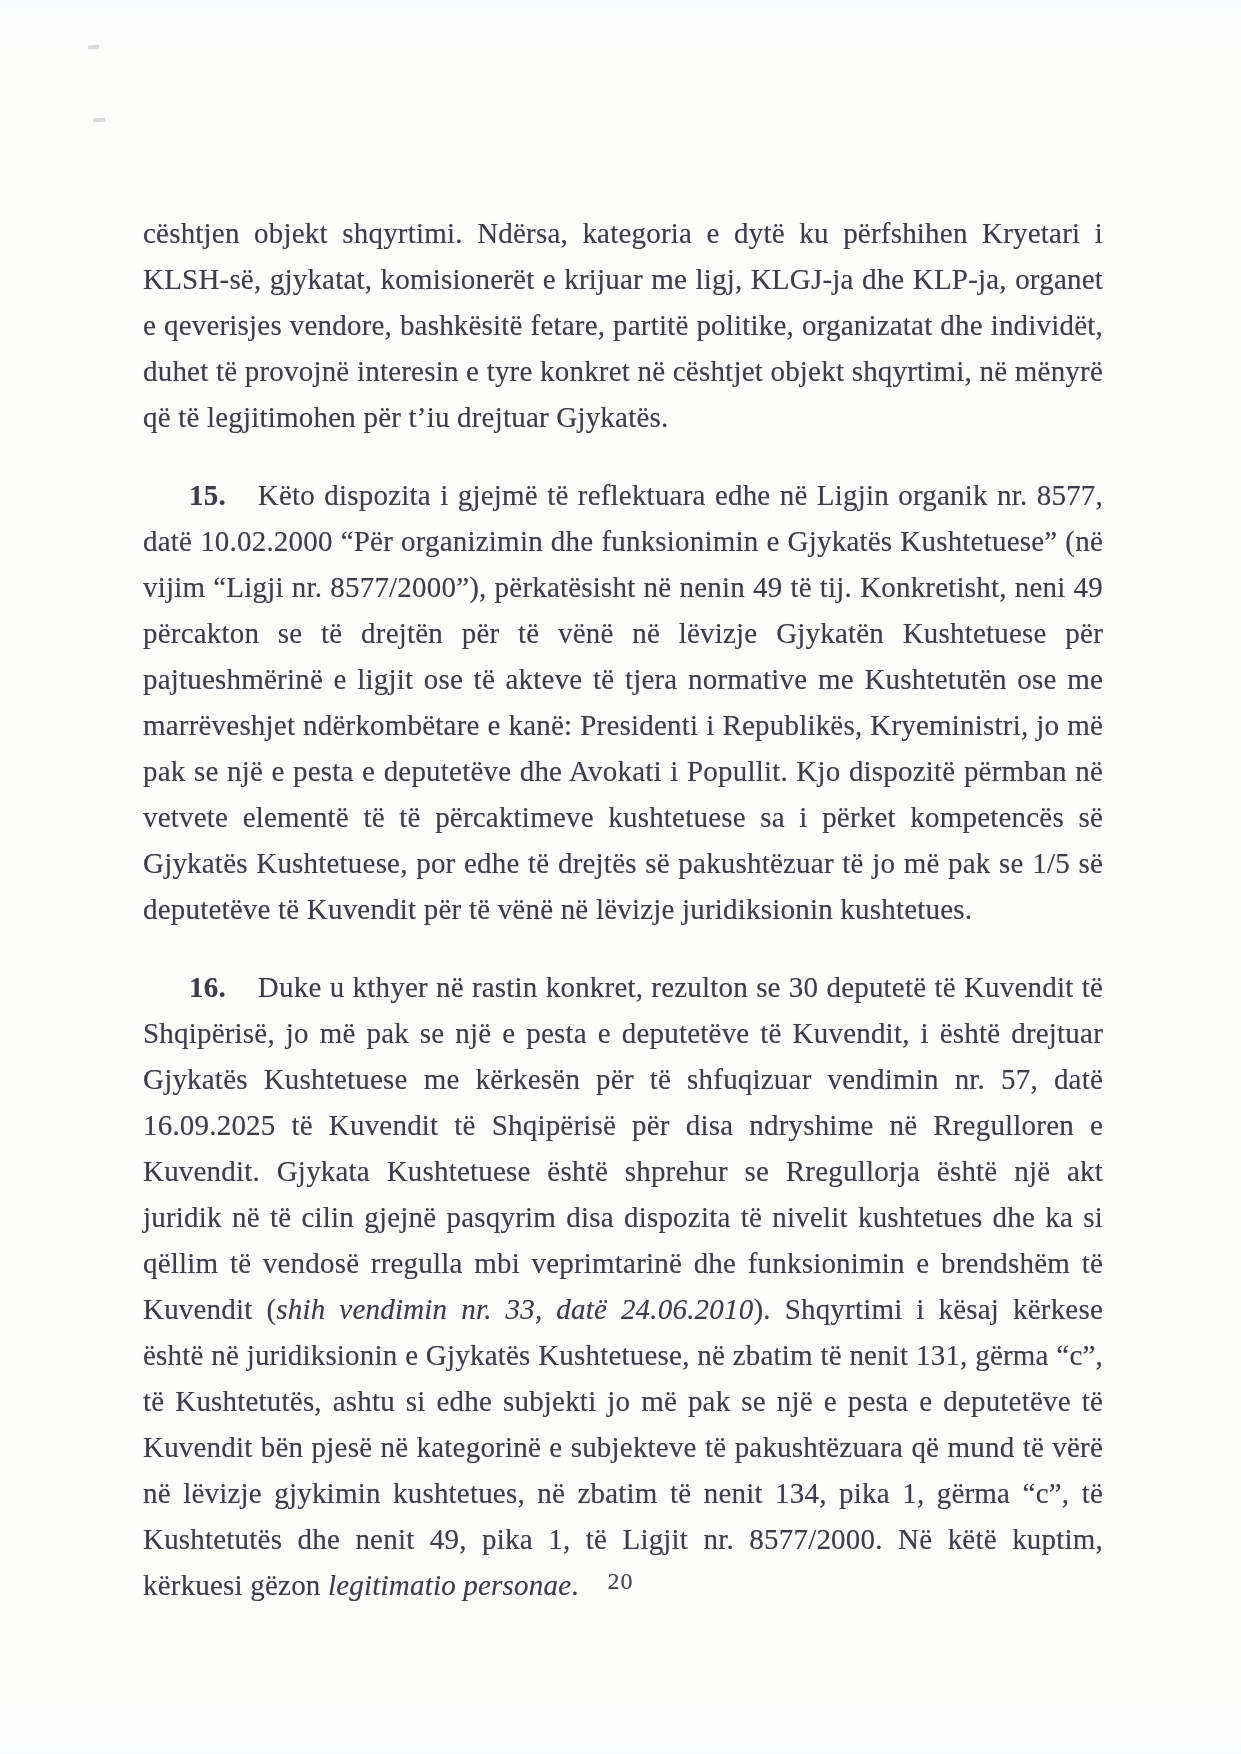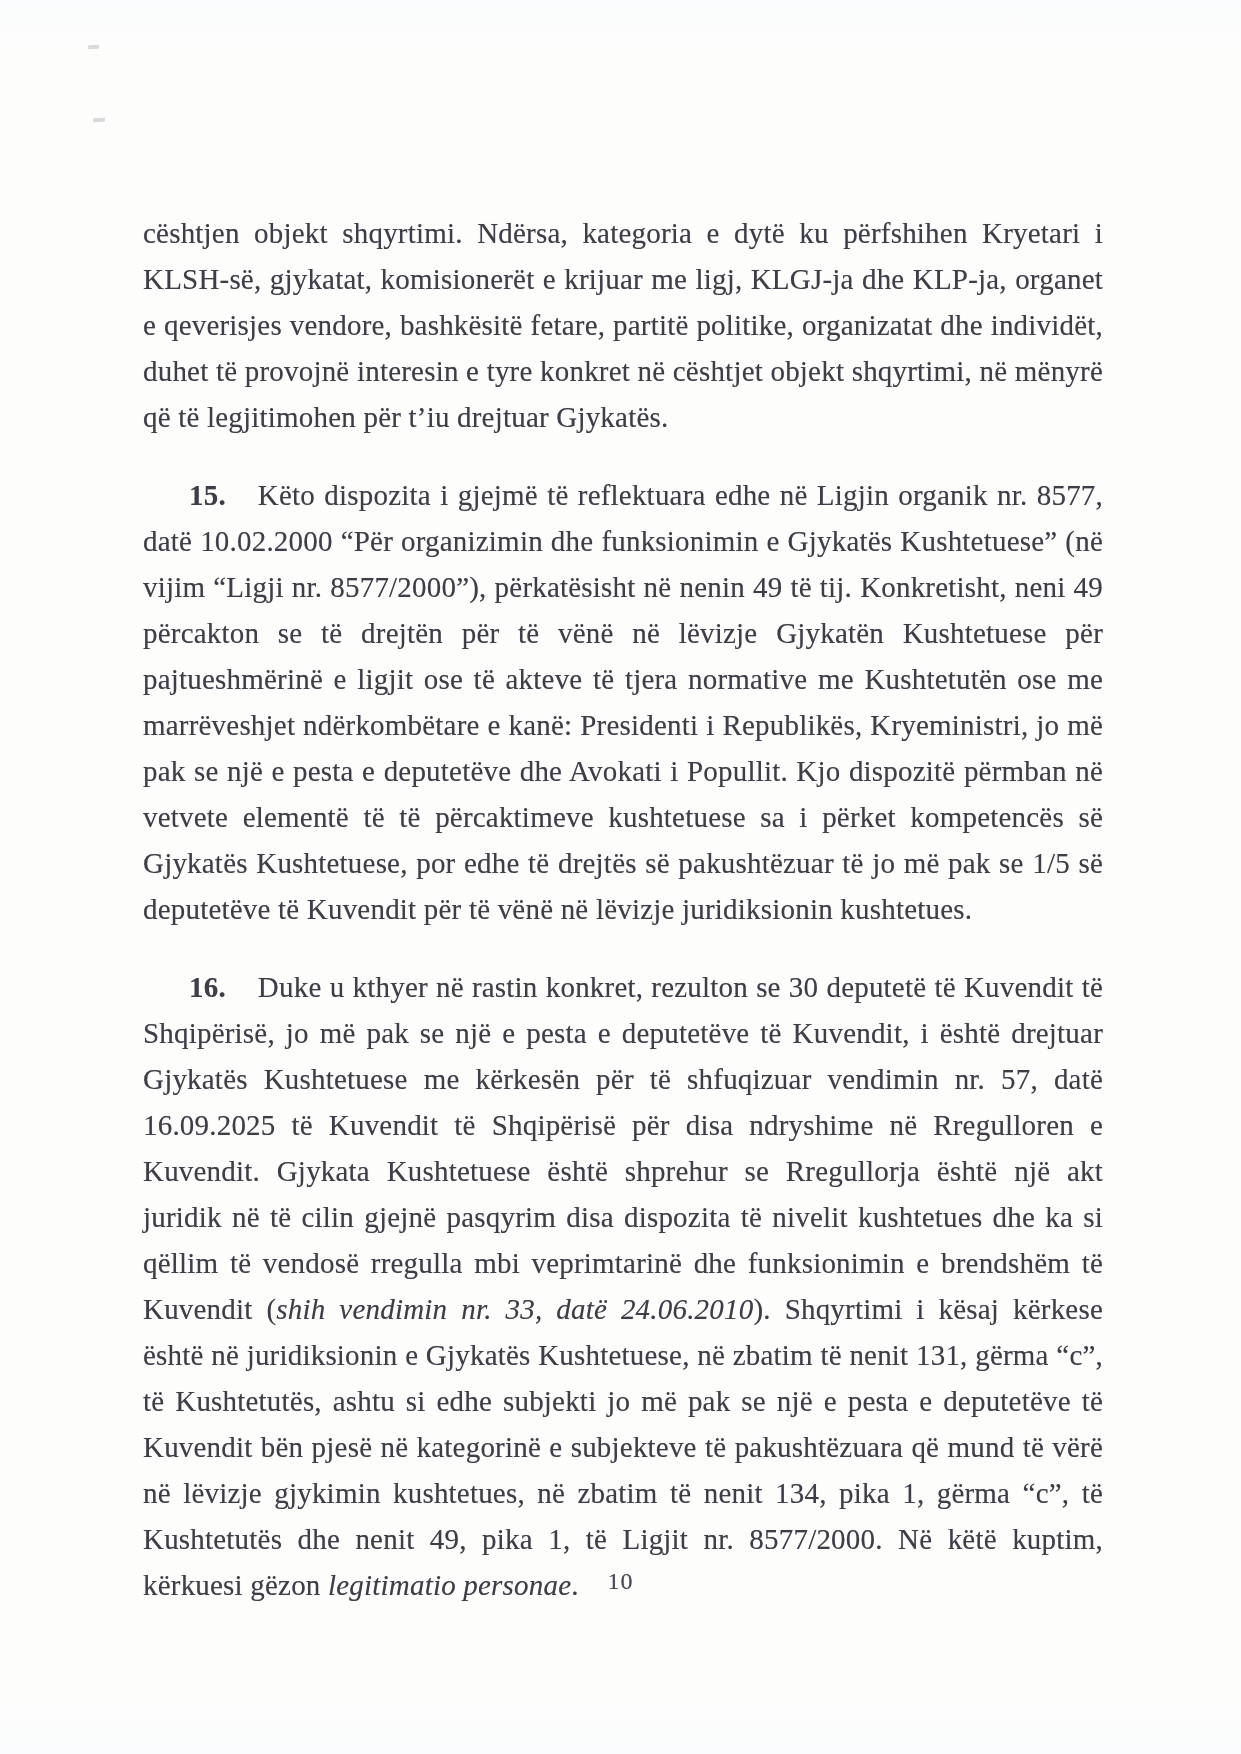--- a/index.html
+++ b/index.html
@@ -78,15 +78,15 @@
   <div class="artifact a1"></div>
   <div class="artifact a2"></div>
 
   <main class="text-block" id="doc-body" style="color: rgb(61, 62, 72);">
       <p class="para"><span class="run normal">cështjen objekt shqyrtimi. Ndërsa, kategoria e dytë ku përfshihen Kryetari i KLSH-së, gjykatat, komisionerët e krijuar me ligj, KLGJ-ja dhe KLP-ja, organet e qeverisjes vendore, bashkësitë fetare, partitë politike, organizatat dhe individët, duhet të provojnë interesin e tyre konkret në cështjet objekt shqyrtimi, në mënyrë që të legjitimohen për t’iu drejtuar Gjykatës.</span></p>
       <p class="para numbered"><span class="para-number">15.</span><span class="run normal">Këto dispozita i gjejmë të reflektuara edhe në Ligjin organik nr. 8577, datë 10.02.2000 “Për organizimin dhe funksionimin e Gjykatës Kushtetuese” (në vijim “Ligji nr. 8577/2000”), përkatësisht në nenin 49 të tij. Konkretisht, neni 49 përcakton se të drejtën për të vënë në lëvizje Gjykatën Kushtetuese për pajtueshmërinë e ligjit ose të akteve të tjera normative me Kushtetutën ose me marrëveshjet ndërkombëtare e kanë: Presidenti i Republikës, Kryeministri, jo më pak se një e pesta e deputetëve dhe Avokati i Popullit. Kjo dispozitë përmban në vetvete elementë të të përcaktimeve kushtetuese sa i përket kompetencës së Gjykatës Kushtetuese, por edhe të drejtës së pakushtëzuar të jo më pak se 1/5 së deputetëve të Kuvendit për të vënë në lëvizje juridiksionin kushtetues.</span></p>
       <p class="para numbered"><span class="para-number">16.</span><span class="run normal">Duke u kthyer në rastin konkret, rezulton se 30 deputetë të Kuvendit të Shqipërisë, jo më pak se një e pesta e deputetëve të Kuvendit, i është drejtuar Gjykatës Kushtetuese me kërkesën për të shfuqizuar vendimin nr. 57, datë 16.09.2025 të Kuvendit të Shqipërisë për disa ndryshime në Rregulloren e Kuvendit. Gjykata Kushtetuese është shprehur se Rregullorja është një akt juridik në të cilin gjejnë pasqyrim disa dispozita të nivelit kushtetues dhe ka si qëllim të vendosë rregulla mbi veprimtarinë dhe funksionimin e brendshëm të Kuvendit (</span><span class="run italic">shih vendimin nr. 33, datë 24.06.2010</span><span class="run normal">). Shqyrtimi i kësaj kërkese është në juridiksionin e Gjykatës Kushtetuese, në zbatim të nenit 131, gërma “c”, të Kushtetutës, ashtu si edhe subjekti jo më pak se një e pesta e deputetëve të Kuvendit bën pjesë në kategorinë e subjekteve të pakushtëzuara që mund të vërë në lëvizje gjykimin kushtetues, në zbatim të nenit 134, pika 1, gërma “c”, të Kushtetutës dhe nenit 49, pika 1, të Ligjit nr. 8577/2000. Në këtë kuptim, kërkuesi gëzon </span><span class="run italic">legitimatio personae</span><span class="run normal">.</span></p>
     </main>
 
   <footer class="page-footer">
-    <span class="page-number">10</span>
+    <span class="page-number">20</span>
   </footer>
 </div>
 
 </body></html>

